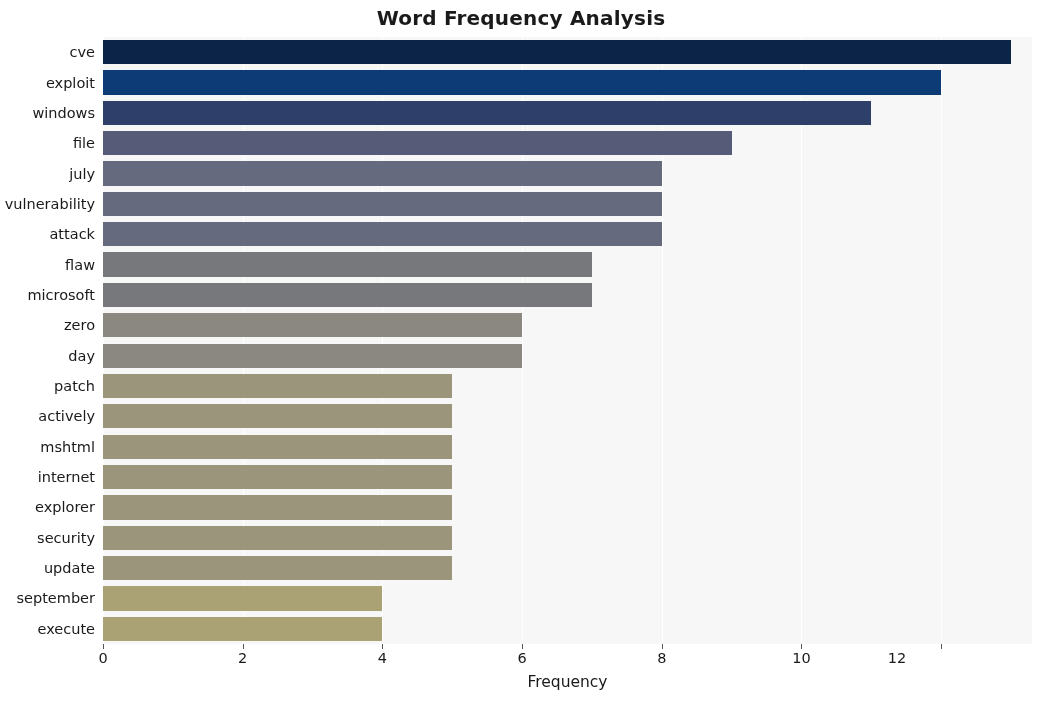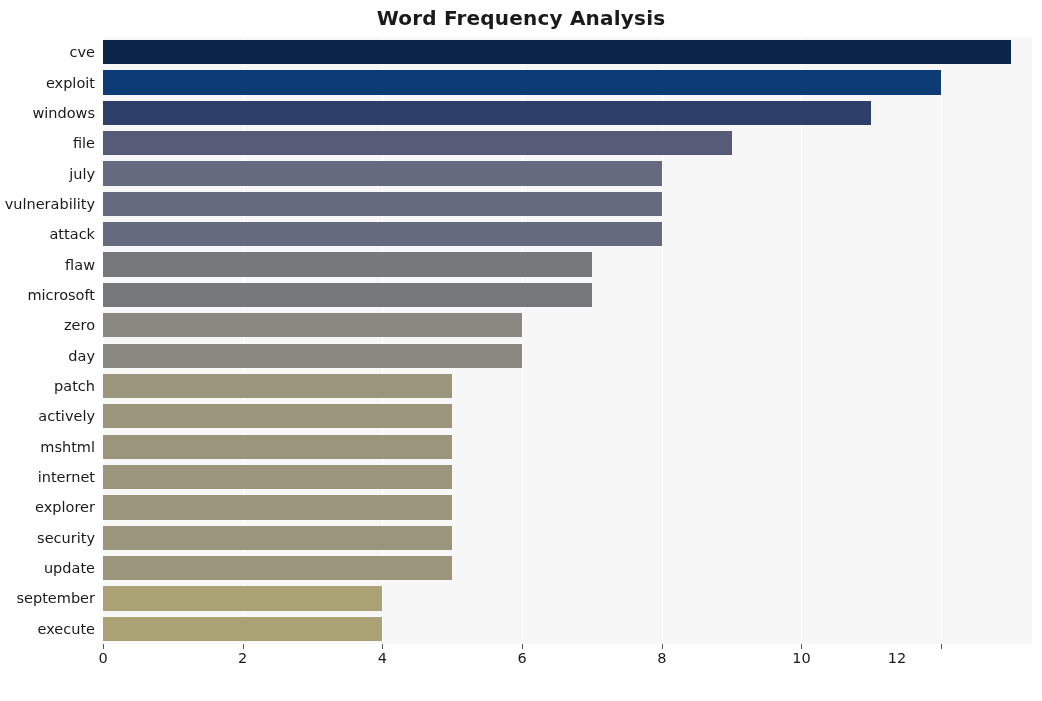--- a/index.html
+++ b/index.html
@@ -209,14 +209,15 @@
       <div class="xtick-mark" style="left: 522.098px;"></div>
       <div class="xtick-label" style="left: 522.098px;">6</div>
       <div class="xtick-mark" style="left: 661.797px;"></div>
       <div class="xtick-label" style="left: 661.797px;">8</div>
       <div class="xtick-mark" style="left: 801.496px;"></div>
       <div class="xtick-label" style="left: 801.496px;">10</div>
       <div class="xtick-mark" style="left: 941.195px;"></div>
       <div class="xtick-label" style="left: 897px;">12</div>
     </div>
 
+  <div id="x-axis-label">Frequency</div>
 
 </div>
 
 </body></html>

